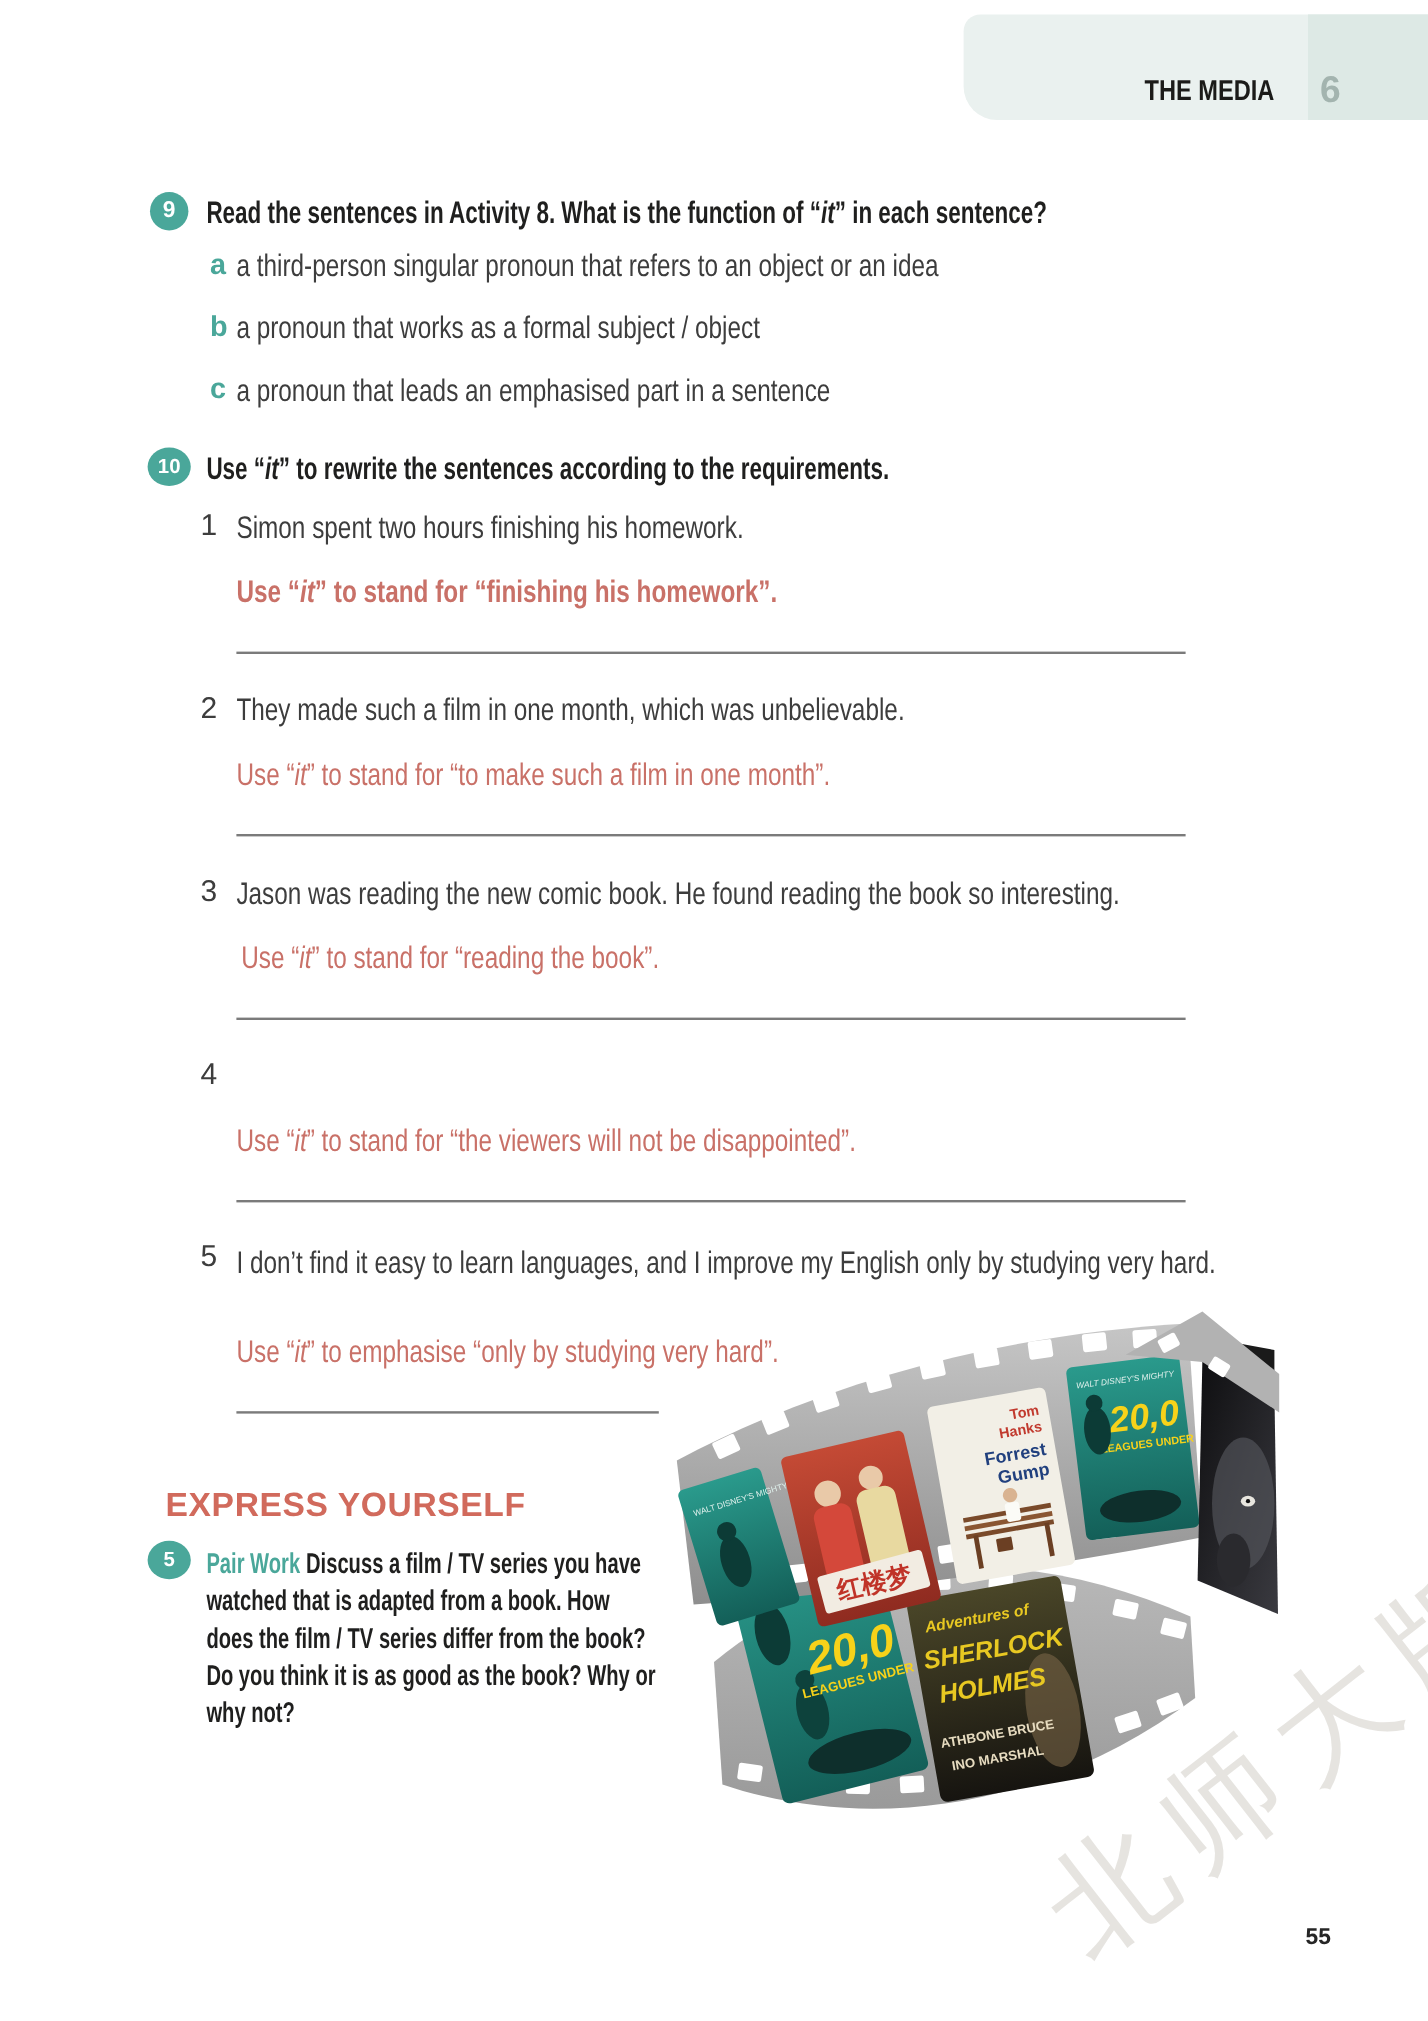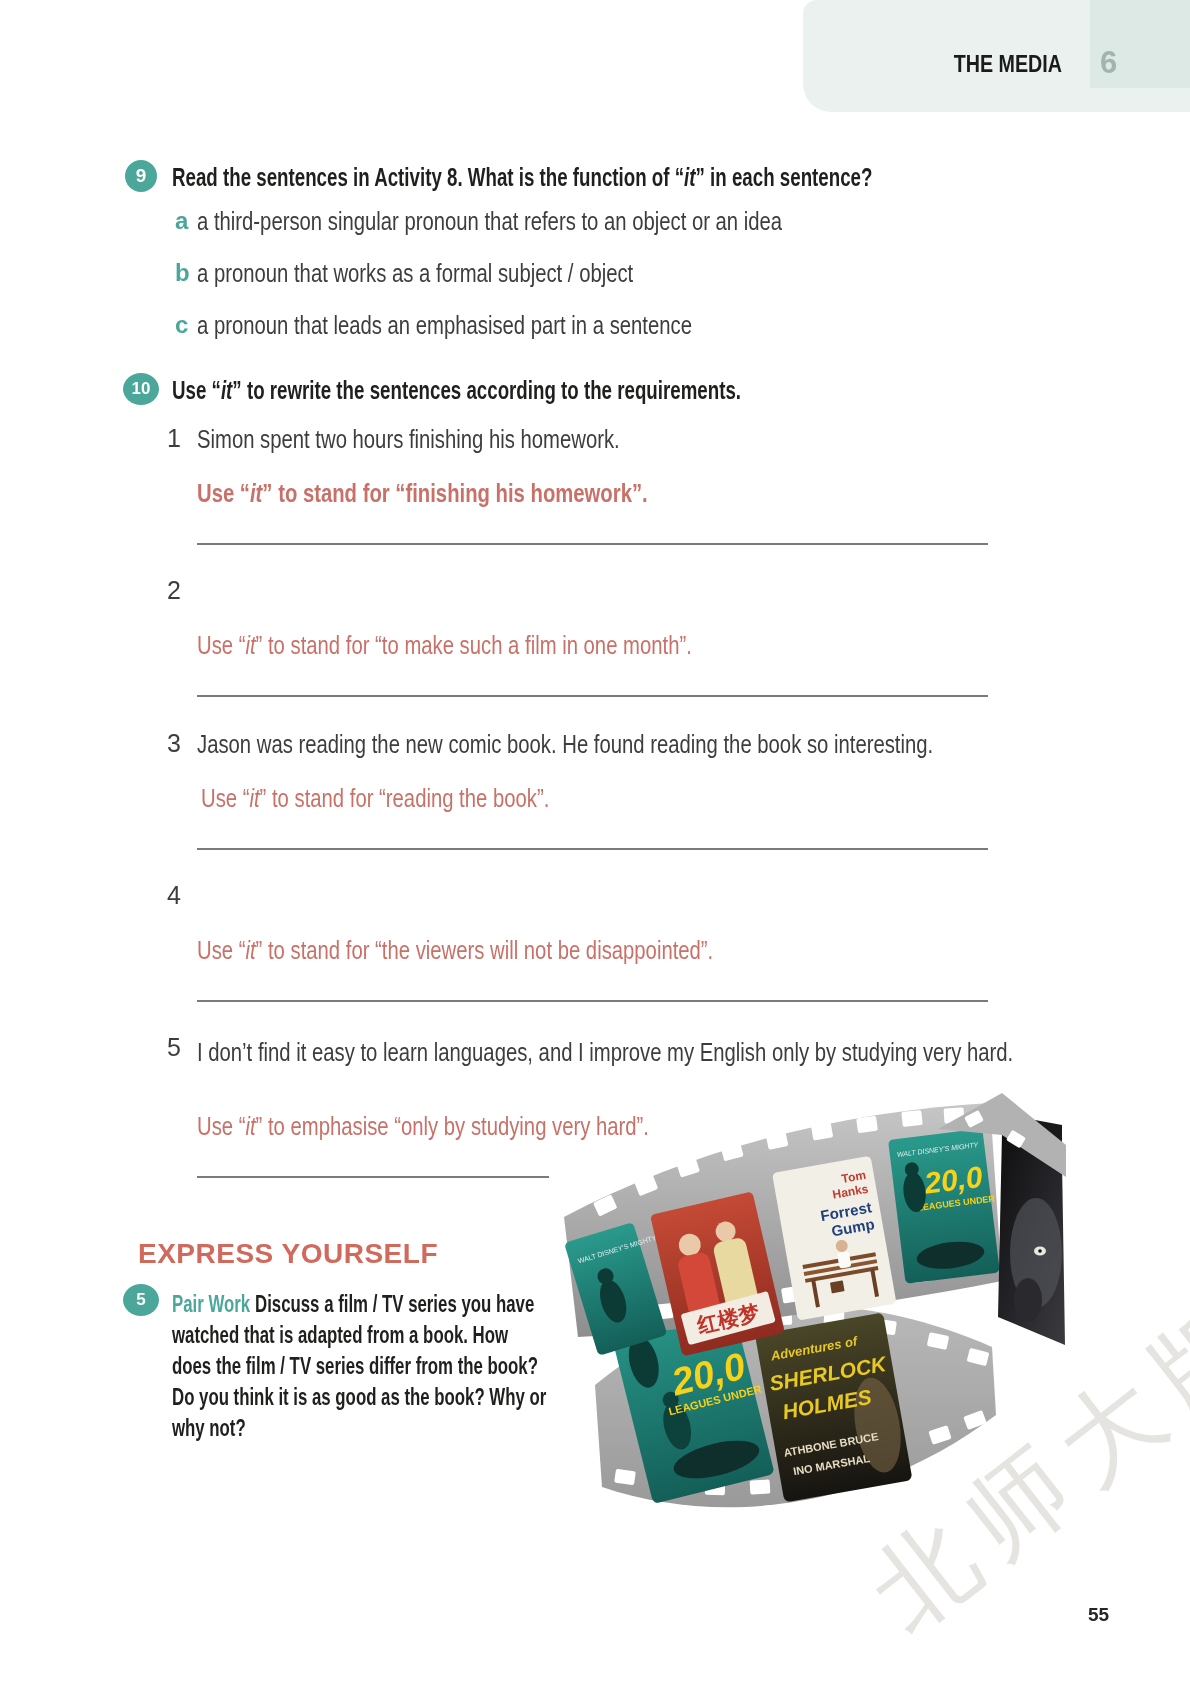--- a/index.html
+++ b/index.html
@@ -3,21 +3,21 @@
 <meta charset="utf-8">
 <style>
   html,body { margin:0; padding:0; background:#ffffff; }
   .page {
     position:relative; width:1190px; height:1684px; background:#ffffff;
     font-family:"Liberation Sans", sans-serif; overflow:hidden;
   }
   .abs { position:absolute; }
 
   
-  .banner { position:absolute; left:803px; top:0; width:387px; height:112px;
+  .banner { position:absolute; left:803px; top:12px; width:387px; height:88px;
     background:#eaf1ef; border-radius:14px 0 0 28px; }
   .banner-band { position:absolute; right:0; top:0; width:100px; height:88px;
     background:#dde9e5; }
   .unit-title { position:absolute; right:128px; top:50px; font-weight:bold; font-size:24px;
     color:#1b1b19; transform:scaleX(0.82); transform-origin:100% 50%; white-space:nowrap; }
   .unit-number { position:absolute; left:297px; top:45px; font-weight:bold; font-size:31px; color:#a3b4af; }
 
   
   .badge { position:absolute; background:#4aa79a; color:#fff; border-radius:50%;
     display:flex; align-items:center; justify-content:center; font-weight:bold; }
@@ -98,20 +98,23 @@
   <div class="abs item-num" style="left:167px; top:424px;">1</div>
   <div class="abs" style="left:197px; top:424px;">
     <span class="squeeze sq78 t-body">Simon spent two hours finishing his homework.</span>
   </div>
   <div class="abs" style="left:197px; top:478px;font-weight:bold;">
     <span class="squeeze sq78 t-red"><span>Use “</span><i>it</i><span>” to stand for “finishing his homework”.</span></span>
   </div>
   <div class="answer-line" style="left:197px; top:543px; width:791px;"></div>
 
   <div class="abs item-num" style="left:167px; top:576px;">2</div>
+  <div class="abs" style="left:197px; top:576px;">
+    <span class="squeeze sq78 t-body">They made such a film in one month, which was unbelievable.</span>
+  </div>
   <div class="abs" style="left:197px; top:630px;text-align:right;">
     <span class="squeeze sq78 t-red"><span>Use “</span><i>it</i><span>” to stand for “to make such a film in one month”.</span></span>
   </div>
   <div class="answer-line" style="left:197px; top:695px; width:791px;"></div>
 
   <div class="abs item-num" style="left:167px; top:729px;">3</div>
   <div class="abs" style="left:197px; top:729px;">
     <span class="squeeze sq78 t-body">Jason was reading the new comic book. He found reading the book so interesting.</span>
   </div>
   <div class="abs" style="left:201px; top:783px;">

